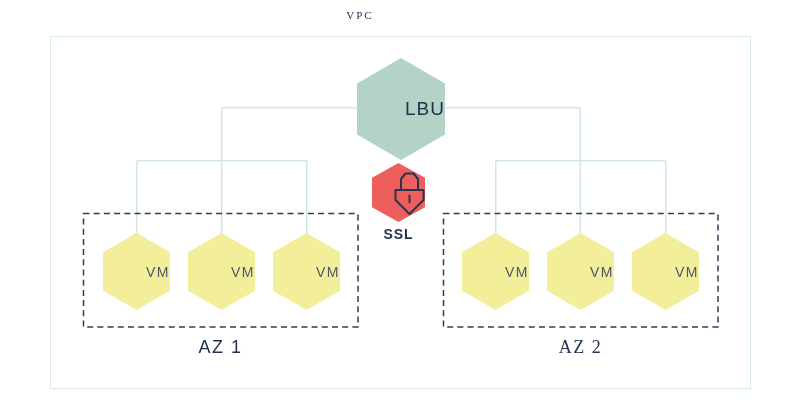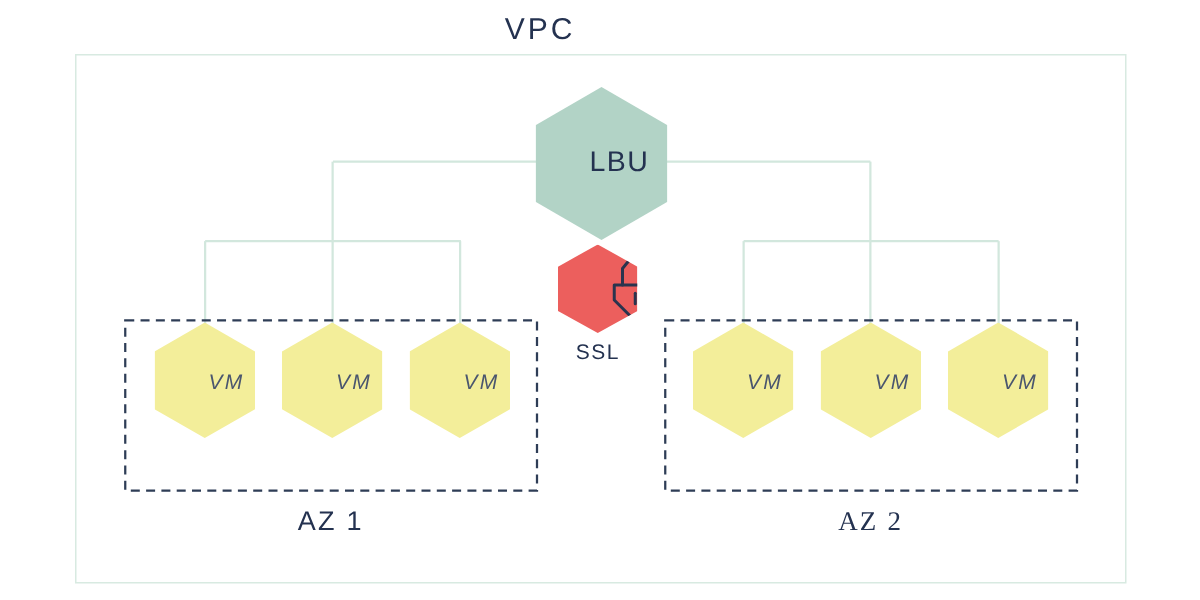--- a/index.html
+++ b/index.html
@@ -22,40 +22,41 @@
     background: #ffffff;
     font-family: "Liberation Sans", sans-serif;
     color: var(--text);
     overflow: hidden;
   }
   .diagram-title {
     position: absolute;
     left: 0; top: 9px;
     width: 720px;
     text-align: center;
-    font-size: 20px;
+    font-size: 11px;
     letter-spacing: 2px;
     color: var(--text);
+    font-family: Liberation Serif, serif;
   }
   .vpc-box {
     position: absolute;
     left: 50px; top: 36px;
     width: 701px; height: 353px;
     border: 1.5px solid var(--border);
   }
   svg.overlay {
     position: absolute;
     left: 0; top: 0;
     width: 800px; height: 400px;
   }
   .hex {
     position: absolute;
     clip-path: polygon(50% 0%, 100% 25%, 100% 75%, 50% 100%, 0% 75%, 0% 25%);
     display: flex;
-    align-items: flex-start;
+    align-items: flex-end;
     justify-content: center;
     flex-direction: column;
     padding-left: 36px;
   }
   .hex-lbu {
     left: 357px; top: 58px;
     width: 88px; height: 102px;
     background: var(--lb-fill);
     font-size: 19px;
     letter-spacing: 1px;
@@ -66,29 +67,29 @@
     background: var(--ssl-fill);
   }
   .ssl-label {
     position: absolute;
     left: 362px; top: 226px;
     width: 73px;
     text-align: center;
     font-size: 14px;
     letter-spacing: 1px;
     color: var(--text);
+    font-weight: bold;
   }
   .hex-vm {
-    top: 215px;
+    top: 233px;
     width: 67px; height: 77px;
     background: var(--vm-fill);
     font-size: 14px;
     letter-spacing: 1.5px;
     color: var(--vm-text);
-    font-style: italic;
   }
   .vm-a1 { left: 103px; }
   .vm-a2 { left: 188px; }
   .vm-a3 { left: 273px; }
   .vm-b1 { left: 462px; }
   .vm-b2 { left: 547px; }
   .vm-b3 { left: 632px; }
   .az-label {
     position: absolute;
     top: 337px;

